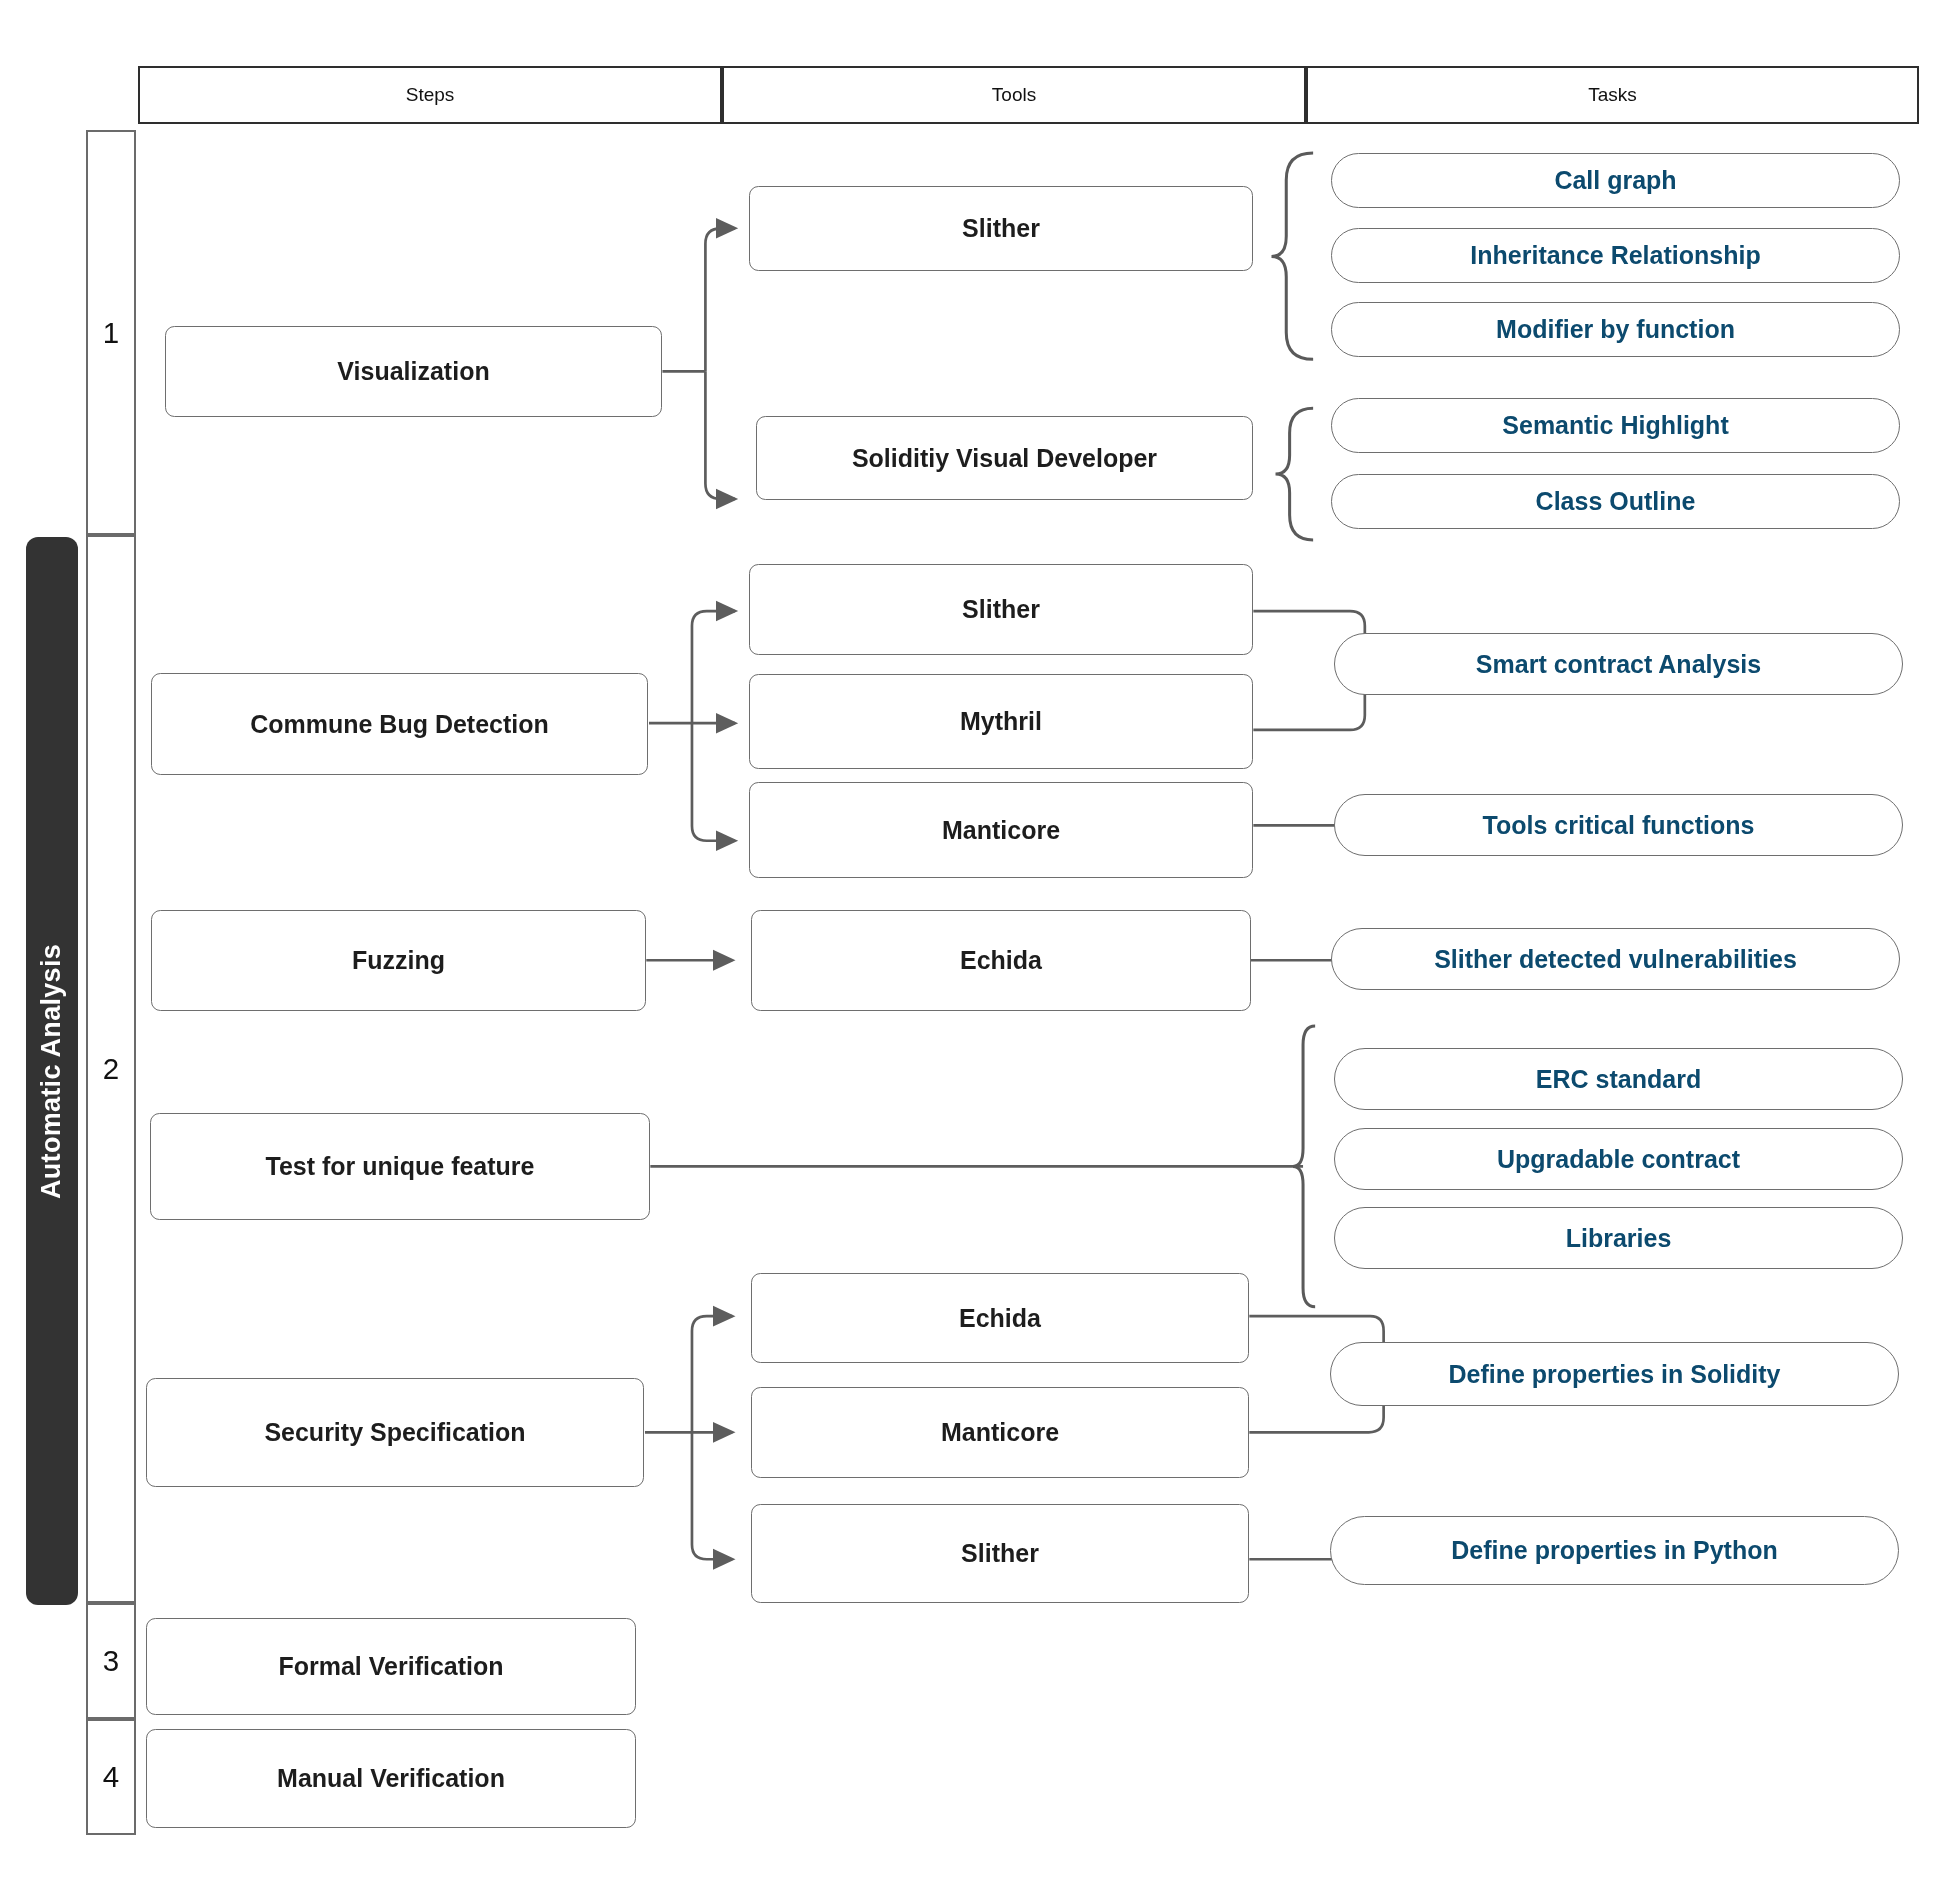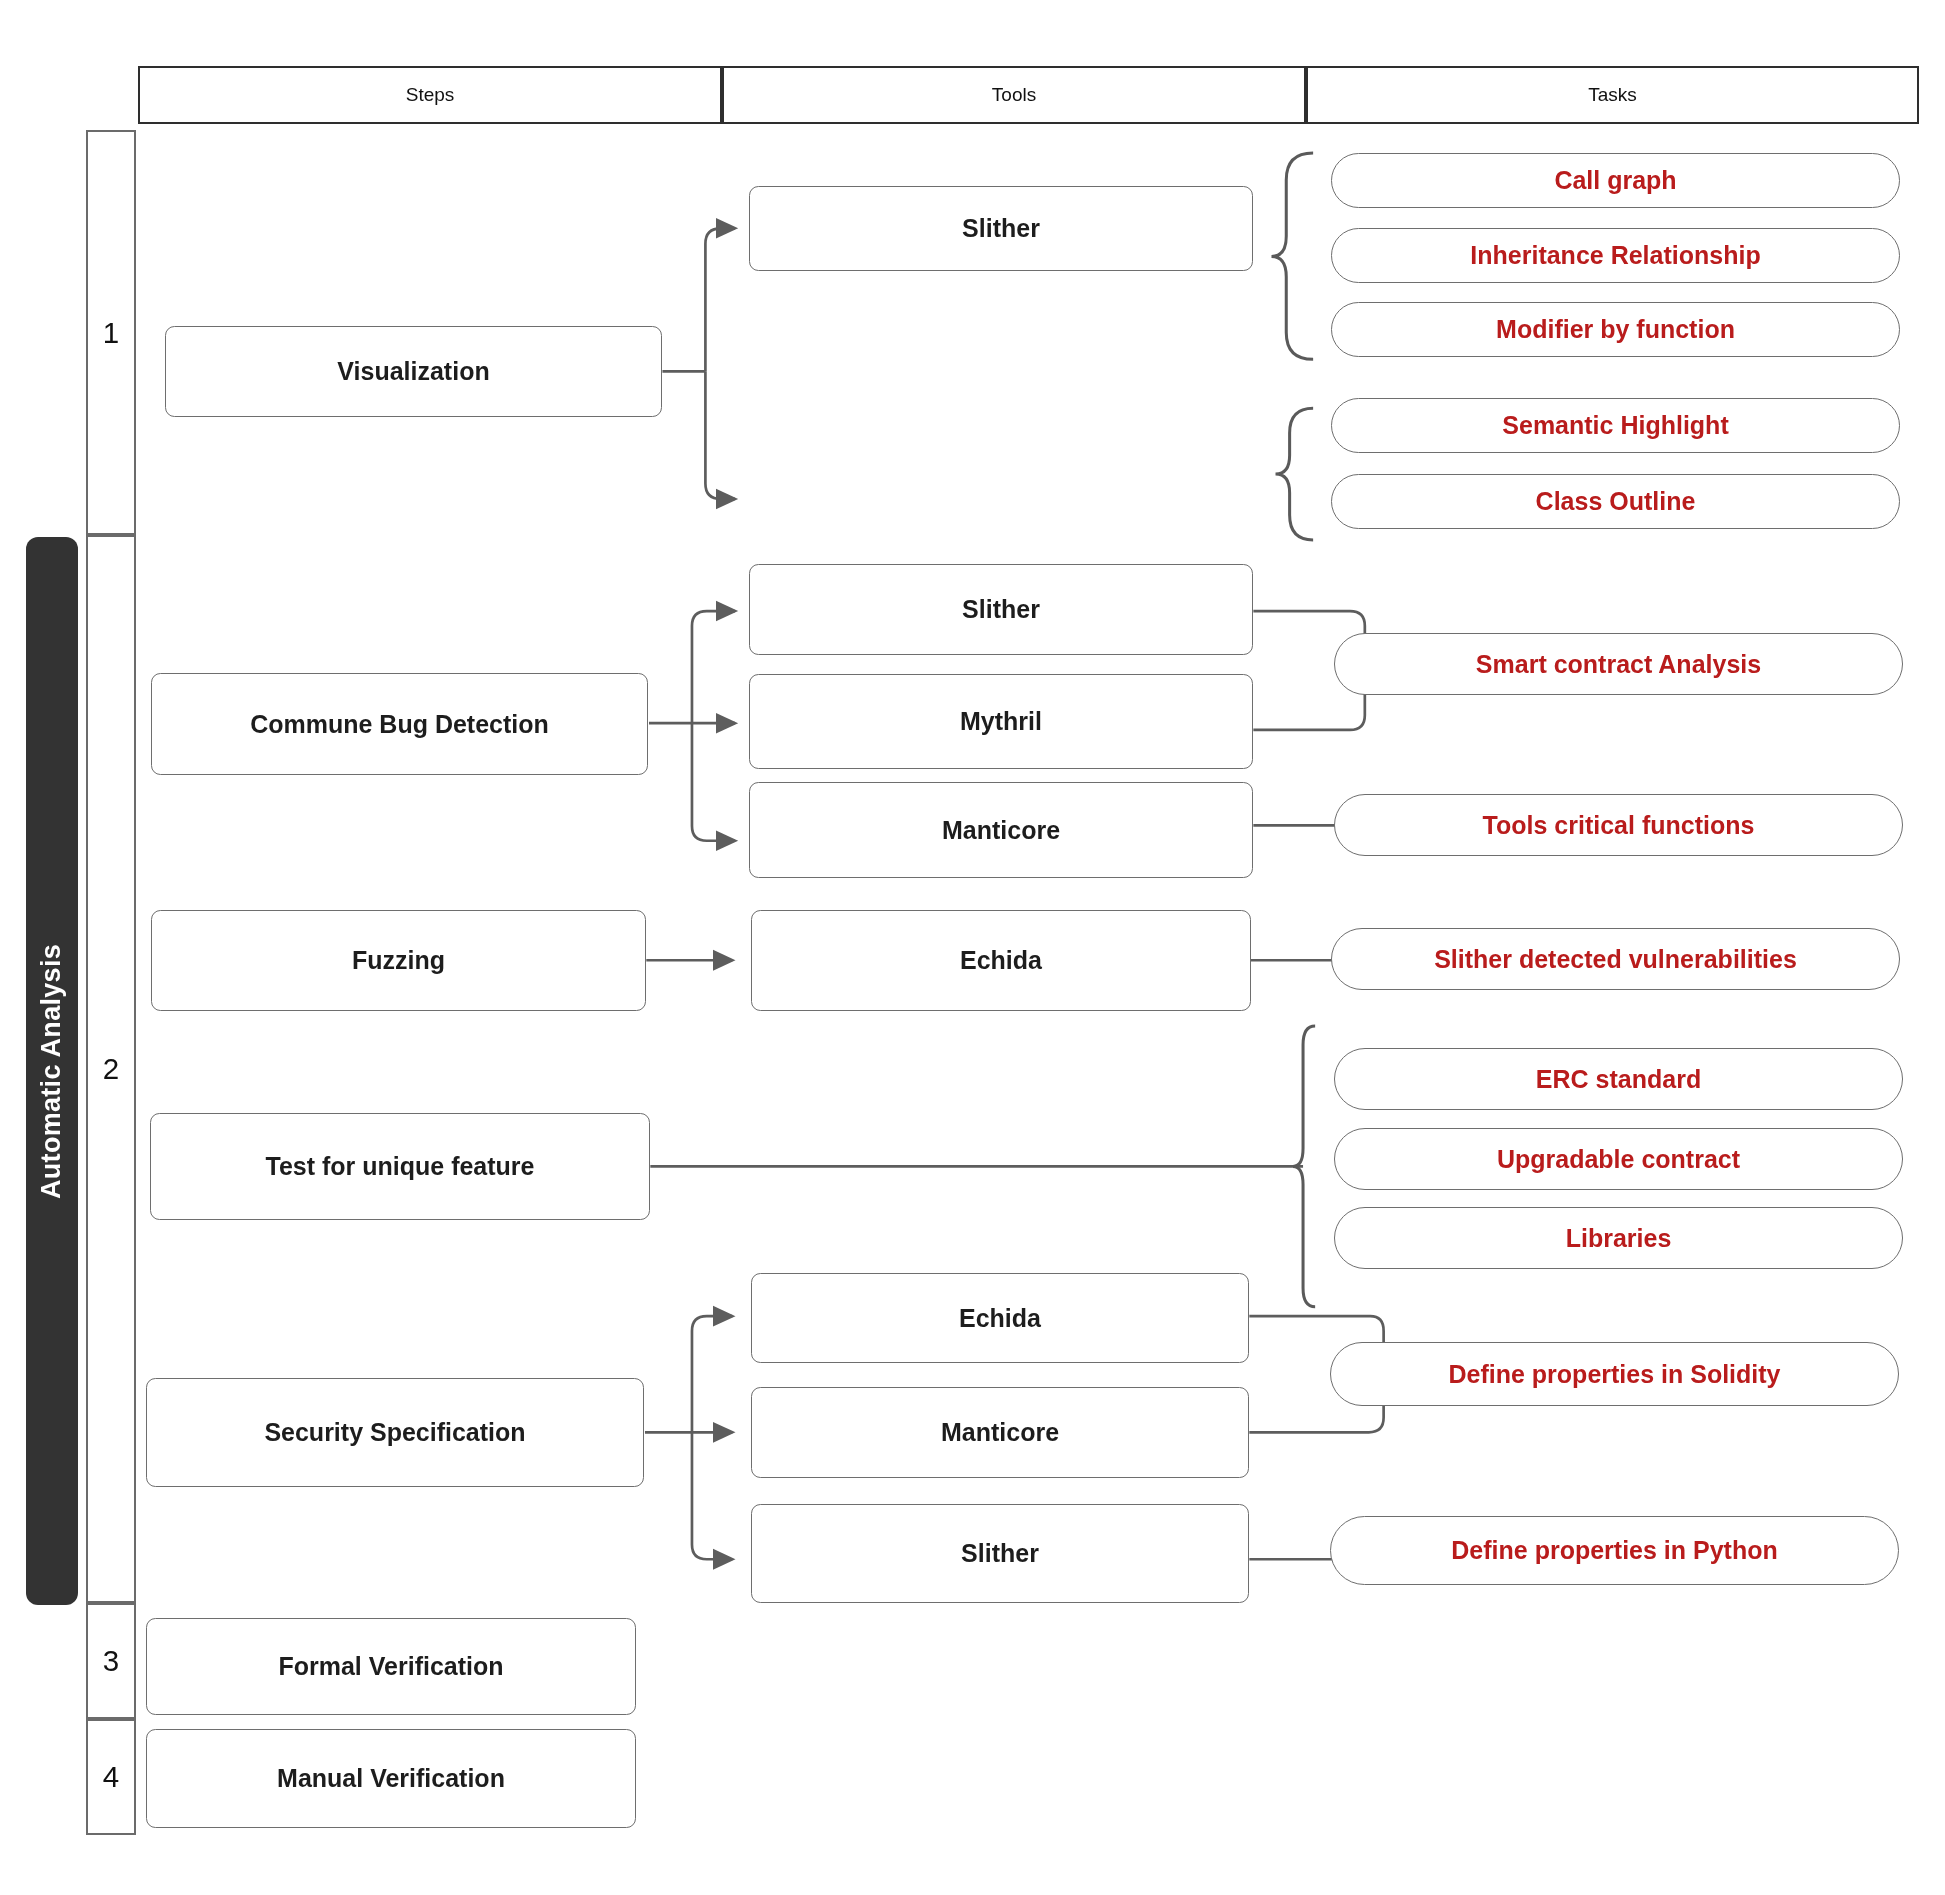--- a/index.html
+++ b/index.html
@@ -42,21 +42,21 @@
     display:flex;align-items:center;justify-content:center;
     text-align:center;font-size:25px;font-weight:bold;color:#1d1d1d;
     padding:0 1px;line-height:1.15;
   }
 
   
   .oval{
     position:absolute;box-sizing:border-box;
     border:1.3px solid #6e6e6e;border-radius:6715px;background:#fff;
     display:flex;align-items:center;justify-content:center;
-    text-align:center;font-size:25px;font-weight:bold;color:#b91c1c;
+    text-align:center;font-size:25px;font-weight:bold;color:#0c4a6e;
     padding:0 13.4px;line-height:1.15;
   }
 
   
   #wires{position:absolute;left:0;top:0;width:1946px;height:1895px;pointer-events:none;}
   #wires path,#wires line{fill:none;stroke:#5d5d5d;stroke-width:4;}
   #wires .brace{stroke:#5a5a5a;stroke-width:4.5;fill:none;}
   #wires polygon{fill:#5d5d5d;}
 </style>
 </head>
@@ -159,20 +159,23 @@
   </div>
 
   <div class="node" style="left:146px;top:1729px;width:490px;height:99px;">
     <span>Manual Verification</span>
   </div>
 
   <div class="node" style="left:749px;top:186px;width:504px;height:85px;">
     <span>Slither</span>
   </div>
 
+  <div class="node" style="left:756px;top:416px;width:497px;height:84px;">
+    <span>Soliditiy Visual Developer</span>
+  </div>
 
   <div class="node" style="left:749px;top:564px;width:504px;height:91px;">
     <span>Slither</span>
   </div>
 
   <div class="node" style="left:749px;top:674px;width:504px;height:95px;">
     <span>Mythril</span>
   </div>
 
   <div class="node" style="left:749px;top:782px;width:504px;height:96px;">

